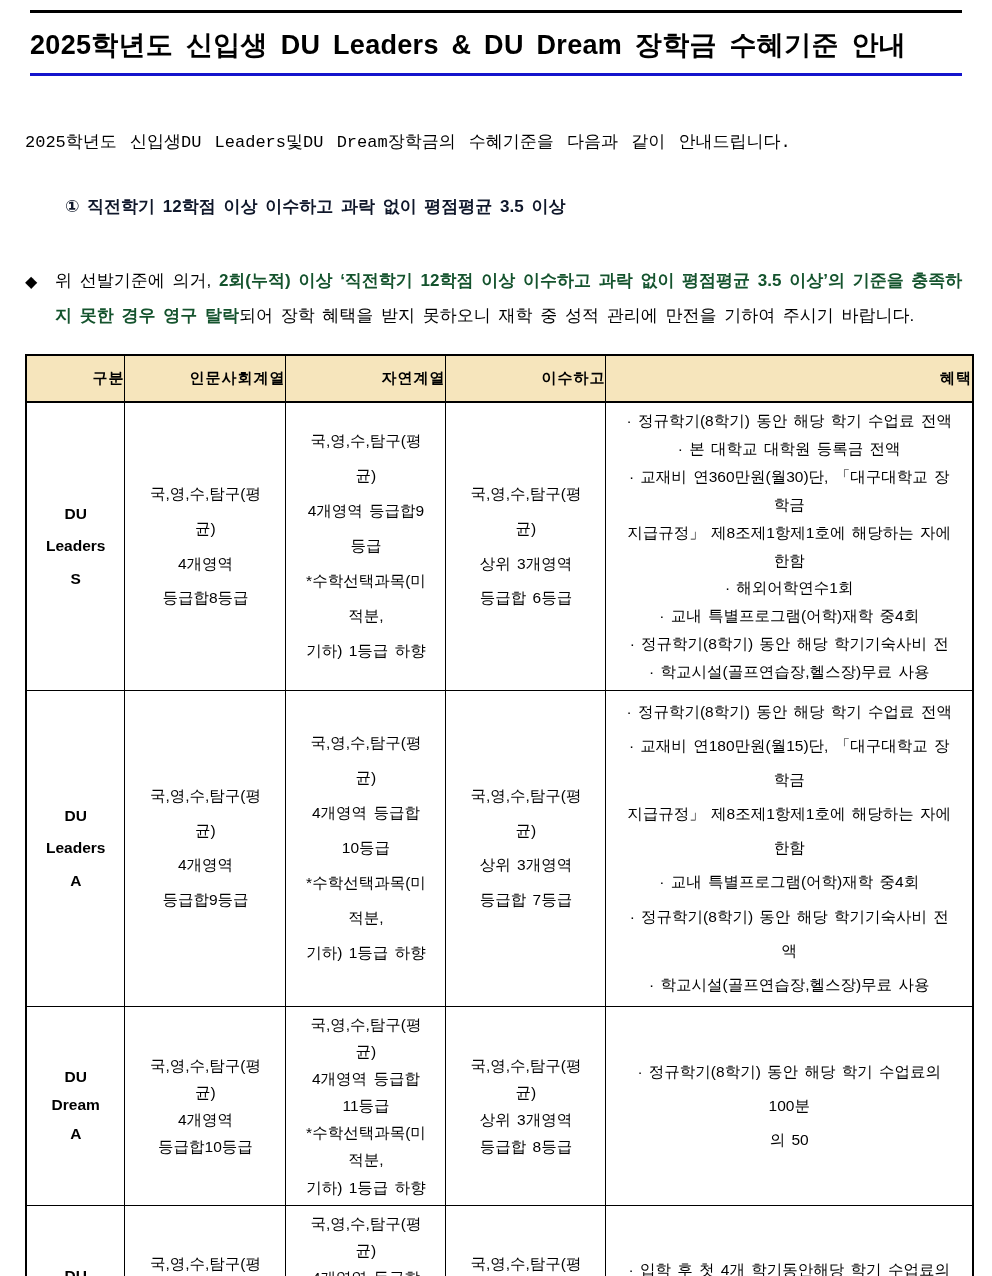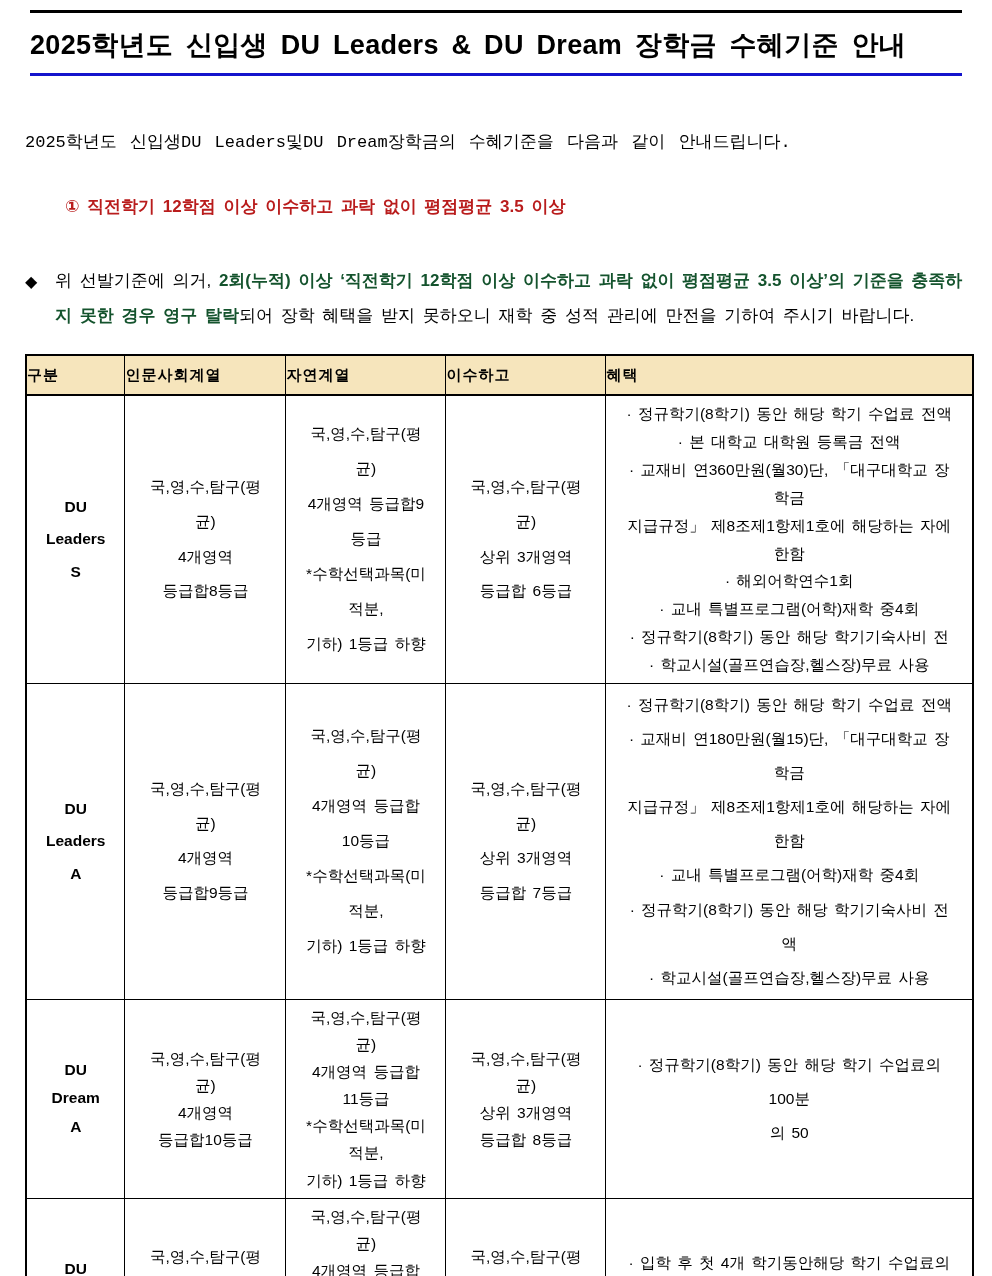--- a/index.html
+++ b/index.html
@@ -12,33 +12,33 @@
     margin:10px 30px 0 30px;
     border-top:3px solid #000000;
     border-bottom:3px solid #1414cc;
     padding:14px 0 10px 0;
   }
   .title { font-size:27px; font-weight:bold; letter-spacing:0.3px; word-spacing:5px; }
   .intro { margin:54px 25px 0 25px; font-size:17px; word-spacing:3px;font-family:Liberation Mono, monospace; }
   .sec { font-size:17px; word-spacing:3px; line-height:2.1; }
   .sec1 { margin:36px 25px 0 25px; }
   .sec1-head { color:#e60000; }
-  .sec1-item { color:#b91c1c; font-weight:bold; padding-left:40px; }
+  .sec1-item { color:#0f172a; font-weight:bold; padding-left:40px; }
   .sec2 { margin:38px 27px 0 25px; position:relative; padding-left:30px; }
   .diamond { font-size:16px; }
   .sec2 .diamond { position:absolute; left:0; top:2px; }
   .red-strong { color:#14532d; font-weight:bold; }
   table.grid {
     margin:20px 0 0 25px; border-collapse:collapse; table-layout:fixed;
     border:2px solid #000;
   }
   .grid th, .grid td { border:1px solid #000; }
   .grid th {
-    background:#f6e5bc; height:40px; font-size:15px; font-weight:bold;
-    text-align:left; vertical-align:middle; letter-spacing:1px;
+    background:#f6e5bc; height:47px; font-size:15px; font-weight:bold;
+    text-align:right; vertical-align:middle; letter-spacing:1px;
   }
   .grid thead th { border-bottom:2px solid #000; }
   .grid td {
     vertical-align:middle; text-align:center; font-size:15.5px;
     white-space:pre-line; word-spacing:2px; padding:4px 19px;
   }
   .grade { font-weight:bold; font-size:16px; line-height:2.1; }
   .benefits {
     text-align:left; font-size:14.5px; padding:6px 8px 6px 10px; word-spacing:3px;
   }

